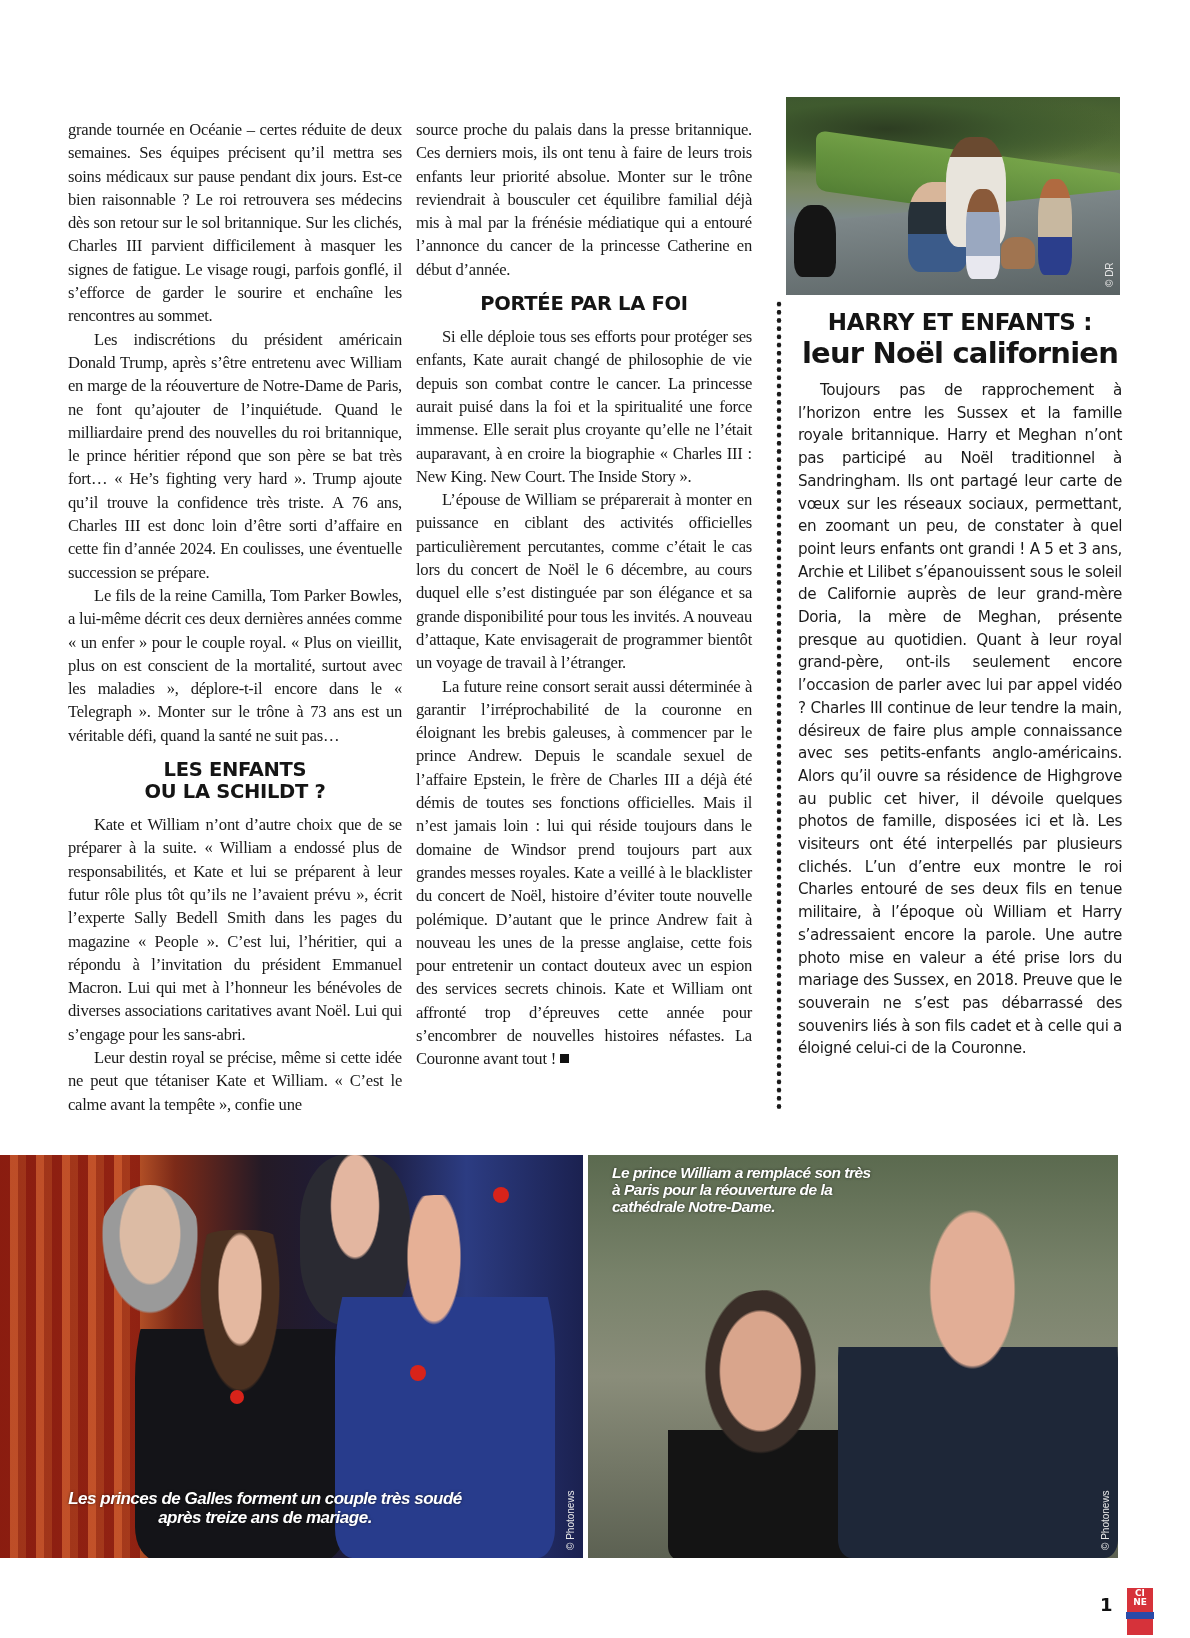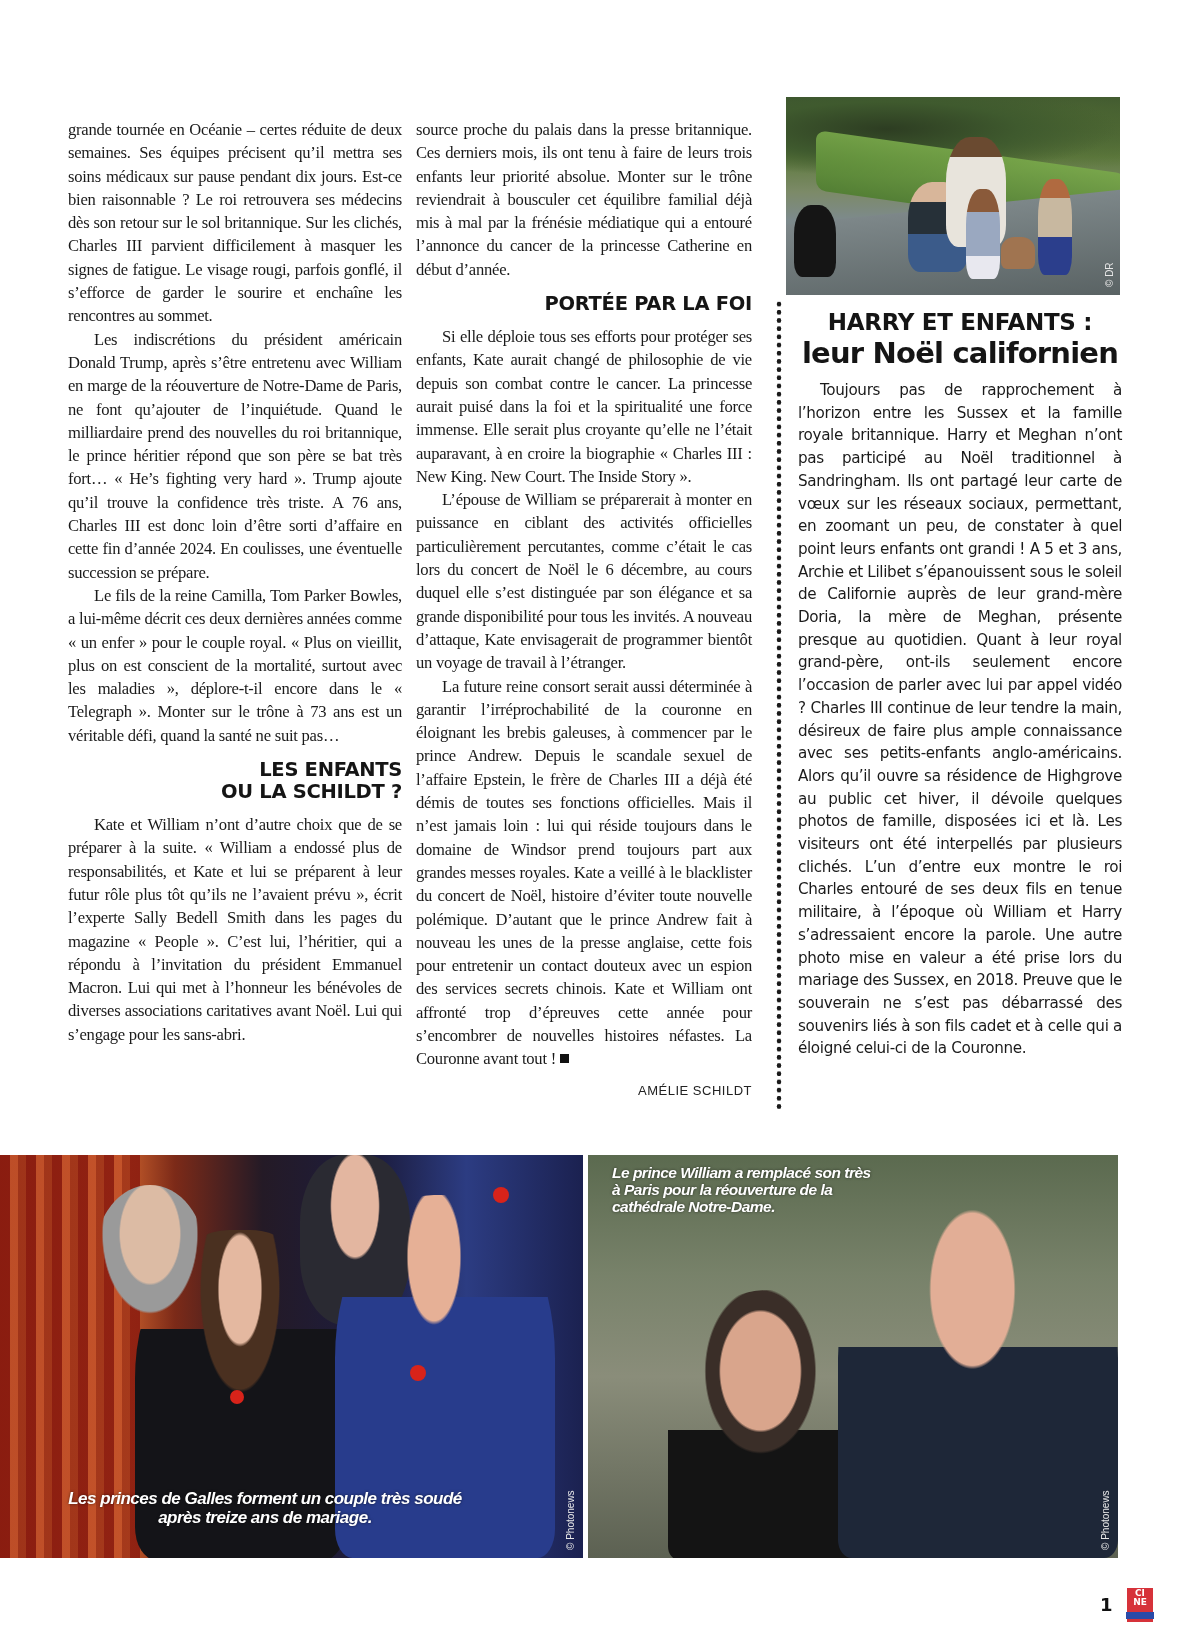--- a/index.html
+++ b/index.html
@@ -2,21 +2,21 @@
 <html><head>
 <meta charset="utf-8">
 <style>
   html, body { margin: 0; padding: 0; background: #ffffff; }
   body { width: 1190px; height: 1638px; position: relative; overflow: hidden; font-family: "Liberation Serif", serif; color: #1a1a1a; }
   .col { position: absolute; top: 118px; font-family: "Liberation Serif", serif; font-size: 16.6px; line-height: 23.3px; text-align: justify; hyphens: manual; letter-spacing: -0.25px; }
   .col p { margin: 0; text-indent: 26px; }
   .col p.noindent { text-indent: 0; }
   #col1 { left: 68px; width: 334px; }
   #col2 { left: 416px; width: 336px; }
-  .subhead { font-family: "DejaVu Sans", sans-serif; font-weight: bold; font-size: 19.5px; line-height: 22px; letter-spacing: -0.3px; margin: 12px 0 10px 0; color: #151515; text-align: right; text-indent: 0; }
+  .subhead { font-family: "DejaVu Sans", sans-serif; font-weight: bold; font-size: 19.5px; line-height: 22px; letter-spacing: -0.3px; margin: 12px 0 10px 0; color: #151515; text-align: center; text-indent: 0; }
   .endmark { display: inline-block; width: 9px; height: 9px; background: #111; margin-left: 4px; vertical-align: 1px; }
   .byline { font-family: "Liberation Sans", sans-serif; font-size: 13px; letter-spacing: 0.5px; text-align: right; margin-top: 8px; color: #222; }
 
   
   #sidebar-photo { position: absolute; left: 786px; top: 97px; width: 334px; height: 198px; overflow: hidden; background: linear-gradient(180deg, #3c5430 0%, #5e7a3d 30%, #7c8a68 48%, #7d8a8c 62%, #6a7473 100%); }
   #sidebar-photo .tree { position: absolute; left: 0; top: 0; width: 100%; height: 80px; background: radial-gradient(ellipse at 30% 40%, #2d3d22 0%, #3f5a2e 40%, transparent 70%), radial-gradient(ellipse at 80% 30%, #4b6531 0%, transparent 60%); }
   #sidebar-photo .hedge { position: absolute; left: 30px; top: 55px; width: 310px; height: 60px; background: linear-gradient(180deg, #79a94a, #4f7e2f); transform: skewY(8deg); border-radius: 10px; opacity: .9; }
   #sidebar-photo .path { position: absolute; left: -20px; top: 110px; width: 380px; height: 110px; background: linear-gradient(180deg, #7d8789, #586162); transform: skewY(-6deg); }
   .fig { position: absolute; border-radius: 40% 40% 20% 20%; }
   .credit-v { position: absolute; font-family: "Liberation Sans", sans-serif; font-size: 10px; color: #e8e8e8; transform: rotate(-90deg); transform-origin: left top; white-space: nowrap; }
@@ -33,45 +33,45 @@
   #photo-left { left: 0; top: 1155px; width: 583px; height: 403px; background: linear-gradient(90deg, #7a1810 0%, #a3371c 12%, #c25a2a 22%, #7c2a18 30%, #241a26 45%, #1c1d40 65%, #2c3c82 80%, #1b2150 100%); }
   #photo-right { left: 588px; top: 1155px; width: 530px; height: 403px; background: linear-gradient(180deg, #5b6a4f 0%, #78826a 30%, #8a8d7a 55%, #5c6152 100%); }
   .caption { position: absolute; font-family: "Liberation Sans", sans-serif; font-weight: bold; font-style: italic; color: #ffffff; text-shadow: 0 0 3px rgba(0,0,0,.6); letter-spacing: -0.5px; }
   #caption-left { left: 30px; top: 1489px; width: 470px; text-align: center; font-size: 17px; line-height: 19px; }
   #caption-right { left: 612px; top: 1164px; width: 330px; text-align: left; font-size: 15.5px; line-height: 17px; }
 
   
   .shape { position: absolute; }
 
   #page-num { position: absolute; left: 1100px; top: 1594px; font-family: "DejaVu Sans", sans-serif; font-weight: bold; font-size: 18px; color: #111; }
-  #logo { position: absolute; left: 1127px; top: 1588px; width: 26px; height: 34px; background: #d6323a; }
+  #logo { position: absolute; left: 1127px; top: 1588px; width: 26px; height: 47px; background: #d6323a; }
   #logo .t { position: absolute; left: 0; top: 1px; width: 26px; text-align: center; font-family: "DejaVu Sans", sans-serif; font-weight: bold; font-size: 9px; line-height: 9px; color: #fff; }
   #logo .b { position: absolute; left: -1px; top: 24px; width: 28px; height: 7px; background: #2a4aa8; }
 </style>
 </head>
 <body>
 
 <div id="col1" class="col">
   <p class="noindent">grande tournée en Océanie – certes réduite de deux semaines. Ses équipes précisent qu’il mettra ses soins médicaux sur pause pendant dix jours. Est-ce bien raisonnable ? Le roi retrouvera ses médecins dès son retour sur le sol britannique. Sur les clichés, Charles III parvient difficilement à masquer les signes de fatigue. Le visage rougi, parfois gonflé, il s’efforce de garder le sourire et enchaîne les rencontres au sommet.</p>
   <p>Les indiscrétions du président américain Donald Trump, après s’être entretenu avec William en marge de la réouverture de Notre-Dame de Paris, ne font qu’ajouter de l’inquiétude. Quand le milliardaire prend des nouvelles du roi britannique, le prince héritier répond que son père se bat très fort… « He’s fighting very hard ». Trump ajoute qu’il trouve la confidence très triste. A 76 ans, Charles III est donc loin d’être sorti d’affaire en cette fin d’année 2024. En coulisses, une éventuelle succession se prépare.</p>
   <p>Le fils de la reine Camilla, Tom Parker Bowles, a lui-même décrit ces deux dernières années comme « un enfer » pour le couple royal. « Plus on vieillit, plus on est conscient de la mortalité, surtout avec les maladies », déplore-t-il encore dans le « Telegraph ». Monter sur le trône à 73 ans est un véritable défi, quand la santé ne suit pas…</p>
   <div class="subhead">
     <span>LES ENFANTS</span><br>
     <span>OU LA SCHILDT ?</span>
   </div>
   <p>Kate et William n’ont d’autre choix que de se préparer à la suite. « William a endossé plus de responsabilités, et Kate et lui se préparent à leur futur rôle plus tôt qu’ils ne l’avaient prévu », écrit l’experte Sally Bedell Smith dans les pages du magazine « People ». C’est lui, l’héritier, qui a répondu à l’invitation du président Emmanuel Macron. Lui qui met à l’honneur les bénévoles de diverses associations caritatives avant Noël. Lui qui s’engage pour les sans-abri.</p>
+  <p>Leur destin royal se précise, même si cette idée ne peut que tétaniser Kate et William. « C’est le calme avant la tempête », confie une</p>
 </div>
 
 <div id="col2" class="col">
   <p class="noindent">source proche du palais dans la presse britannique. Ces derniers mois, ils ont tenu à faire de leurs trois enfants leur priorité absolue. Monter sur le trône reviendrait à bousculer cet équilibre familial déjà mis à mal par la frénésie médiatique qui a entouré l’annonce du cancer de la princesse Catherine en début d’année.</p>
   <div class="subhead">PORTÉE PAR LA FOI</div>
   <p>Si elle déploie tous ses efforts pour protéger ses enfants, Kate aurait changé de philosophie de vie depuis son combat contre le cancer. La princesse aurait puisé dans la foi et la spiritualité une force immense. Elle serait plus croyante qu’elle ne l’était auparavant, à en croire la biographie « Charles III : New King. New Court. The Inside Story ».</p>
   <p>L’épouse de William se préparerait à monter en puissance en ciblant des activités officielles particulièrement percutantes, comme c’était le cas lors du concert de Noël le 6 décembre, au cours duquel elle s’est distinguée par son élégance et sa grande disponibilité pour tous les invités. A nouveau d’attaque, Kate envisagerait de programmer bientôt un voyage de travail à l’étranger.</p>
   <p><span>La future reine consort serait aussi déterminée à garantir l’irréprochabilité de la couronne en éloignant les brebis galeuses, à commencer par le prince Andrew. Depuis le scandale sexuel de l’affaire Epstein, le frère de Charles III a déjà été démis de toutes ses fonctions officielles. Mais il n’est jamais loin : lui qui réside toujours dans le domaine de Windsor prend toujours part aux grandes messes royales. Kate a veillé à le blacklister du concert de Noël, histoire d’éviter toute nouvelle polémique. D’autant que le prince Andrew fait à nouveau les unes de la presse anglaise, cette fois pour entretenir un contact douteux avec un espion des services secrets chinois. Kate et William ont affronté trop d’épreuves cette année pour s’encombrer de nouvelles histoires néfastes. La Couronne avant tout !</span><span class="endmark"></span></p>
-  <div class="byline">AMÉLIE SCHILDT</div>
 </div>
 
 <div id="sidebar-photo">
   <div class="tree"></div>
   <div class="hedge"></div>
   <div class="path"></div>
   <div class="fig" style="left:8px;top:108px;width:42px;height:72px;background:#151515;"></div>
   <div class="fig" style="left:122px;top:85px;width:60px;height:90px;background:linear-gradient(180deg,#d8b69a 0 22%,#263038 22% 58%,#3b5b8a 58%);"></div>
   <div class="fig" style="left:160px;top:40px;width:60px;height:110px;background:linear-gradient(180deg,#6a4a30 0 18%,#e8e4dc 18%);"></div>
   <div class="fig" style="left:180px;top:92px;width:34px;height:90px;background:linear-gradient(180deg,#8a5a3a 0 25%,#9aa8c0 25% 75%,#e8e8ef 75%);"></div>

